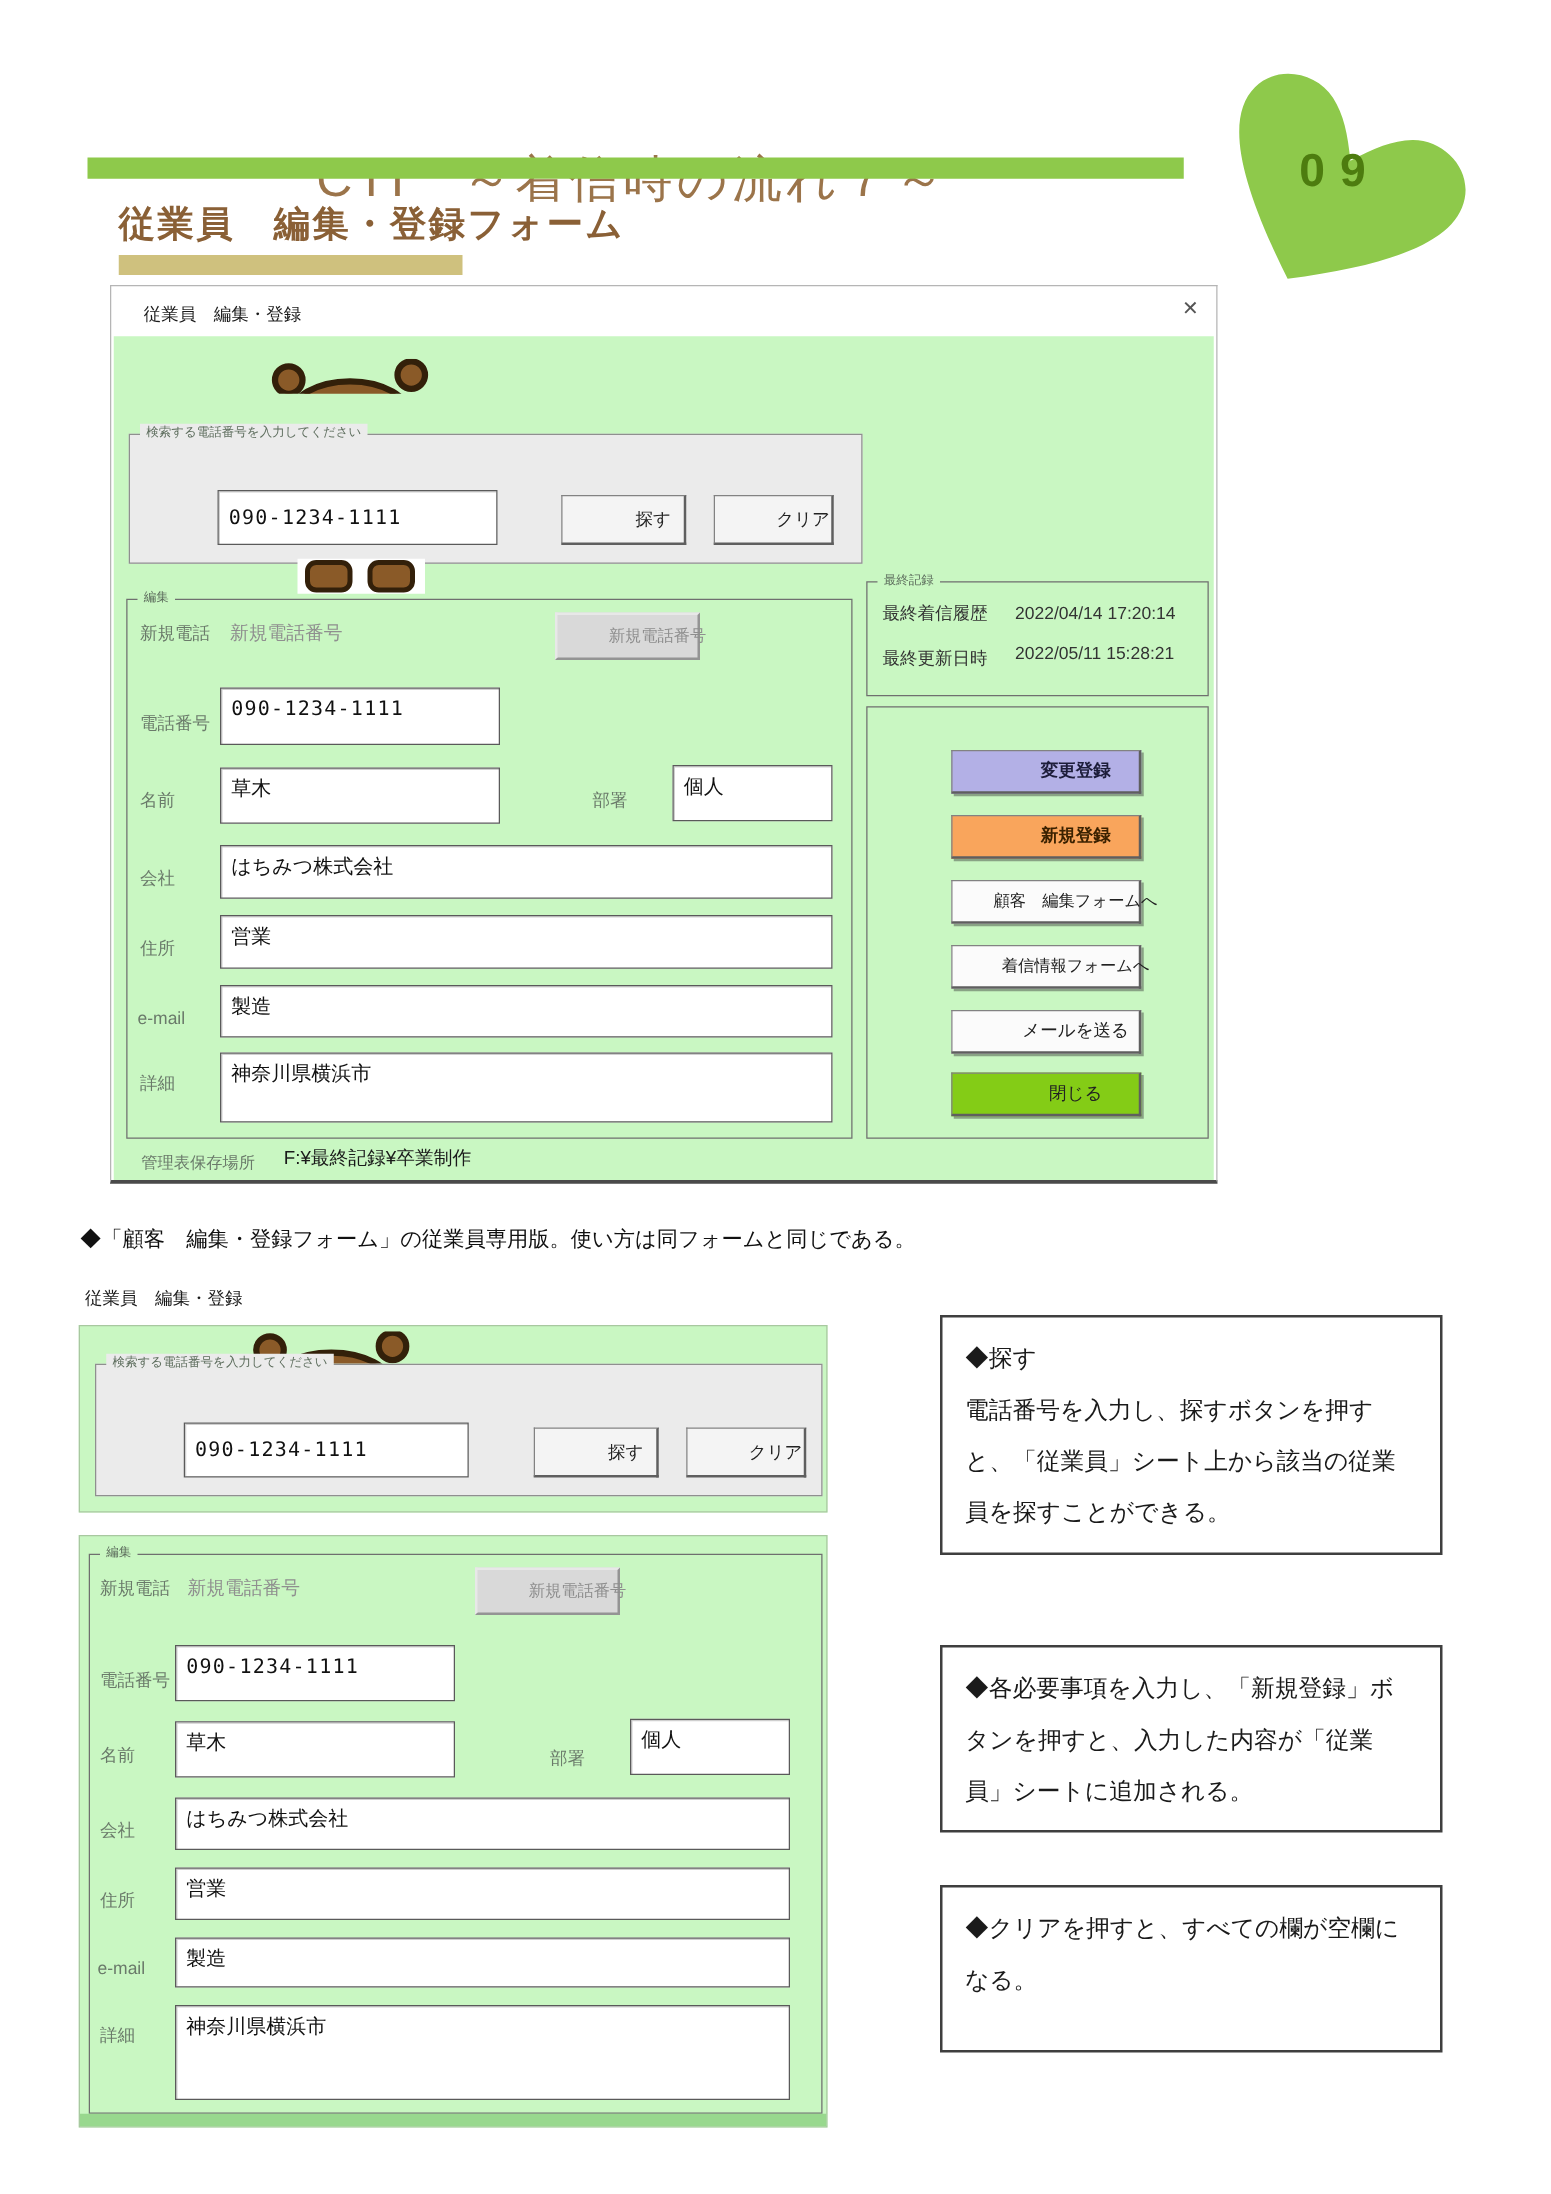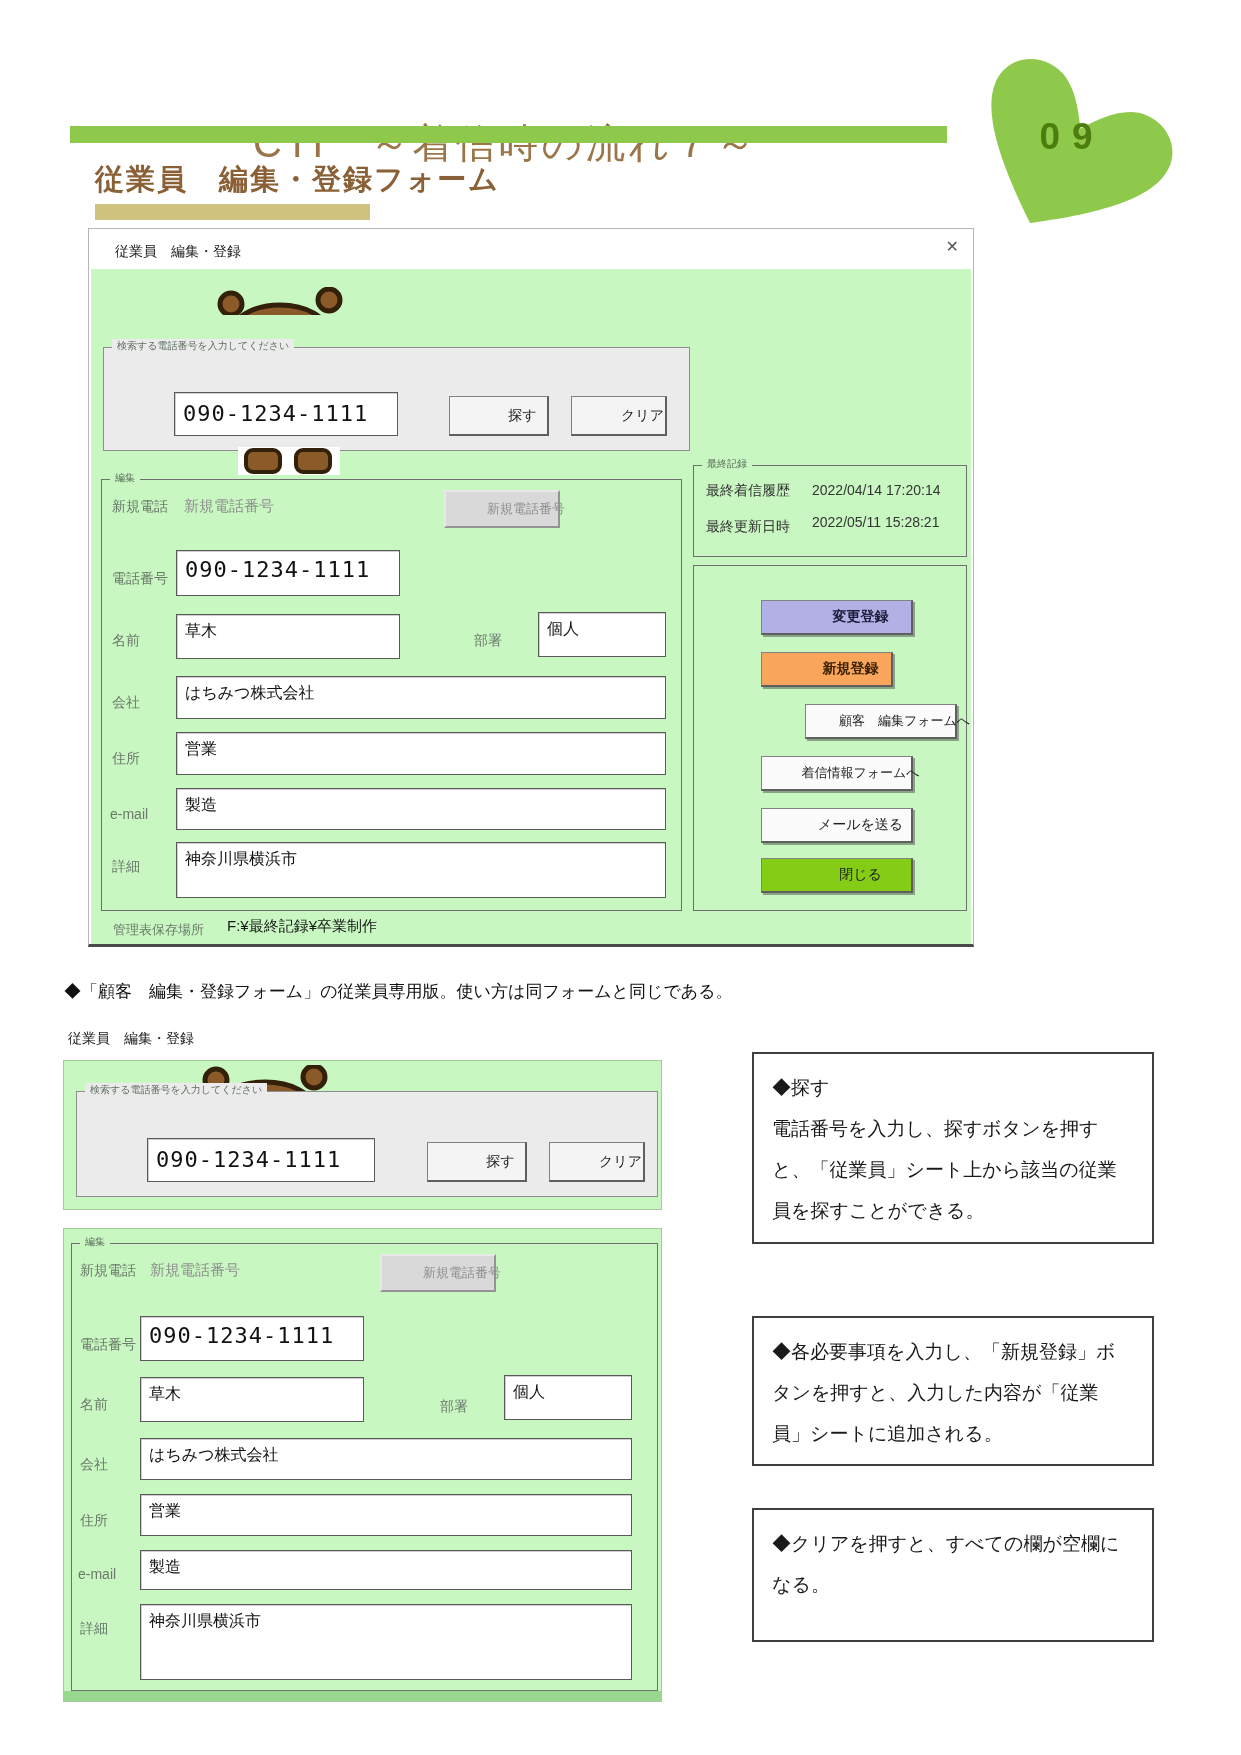--- a/index.html
+++ b/index.html
@@ -28,21 +28,21 @@
               padding:0 5px;white-space:nowrap;}
   .cap-silver{background:#ebebeb;}
   .cap-green{background:#c9f7c2;}
 
   .fld-label{font-size:14px;color:#6a7a6a;white-space:nowrap;}
   .hint-text{font-size:15px;color:#8f8f8f;white-space:nowrap;}
 
   .tbox{background:#fff;border:1px solid #5a5a5a;box-shadow:inset 1px 1px 0 #cfcfcf;
         font-size:16px;color:#111;padding:6px 8px;box-sizing:border-box;
         white-space:nowrap;overflow:hidden;}
-  .phone{font-family:"DejaVu Sans Mono",monospace;font-size:22px;letter-spacing:1px;}
+  .phone{font-family:"DejaVu Sans Mono",monospace;font-size:16px;letter-spacing:1px;}
 
   .btn{background:#f4f4f4;border:1px solid #828282;border-right:2px solid #5f5f5f;
        border-bottom:2px solid #5f5f5f;font-size:14px;color:#222;
        display:flex;align-items:center;justify-content:center;box-sizing:border-box;
        white-space:nowrap;cursor:default;padding-left:48px;}
   .btn-disabled{background:#d9d9d9;color:#8e8e8e;border:2px outset #e8e8e8;font-size:13px;}
   .btn-action{box-shadow:2px 2px 0 rgba(60,60,60,.45);background:#fbfbfb;font-size:14px;}
   .btn-lav{background:#b3b0e6;font-weight:bold;color:#1d1d3a;}
   .btn-org{background:#f9a55c;font-weight:bold;color:#3a2100;}
   .btn-gray{background:#84cc16;}
@@ -139,22 +139,22 @@
     <div class="abs groupbox gb-green" style="left:602px;top:196px;width:272px;height:90px;">
       <span class="gb-caption cap-green">最終記録</span>
       <div class="abs record-label" style="left:12px;top:16px;">最終着信履歴</div>
       <div class="abs record-value" style="left:118px;top:16px;">2022/04/14 17:20:14</div>
       <div class="abs record-label" style="left:12px;top:52px;">最終更新日時</div>
       <div class="abs record-value" style="left:118px;top:48px;">2022/05/11 15:28:21</div>
     </div>
 
     <div class="abs groupbox gb-green" style="left:602px;top:296px;width:272px;height:344px;">
       <div class="abs btn btn-action btn-lav" style="left:67px;top:34px;width:152px;height:35px;">変更登録</div>
-      <div class="abs btn btn-action btn-org" style="left:67px;top:86px;width:132px;height:35px;">新規登録</div>
-      <div class="abs btn btn-action" style="left:67px;top:138px;width:152px;height:35px;font-size:13px;margin-left:44px;">顧客　編集フォームへ</div>
+      <div class="abs btn btn-action btn-org" style="left:67px;top:86px;width:152px;height:35px;">新規登録</div>
+      <div class="abs btn btn-action" style="left:67px;top:138px;width:152px;height:35px;font-size:13px;">顧客　編集フォームへ</div>
       <div class="abs btn btn-action" style="left:67px;top:190px;width:152px;height:35px;font-size:13px;">着信情報フォームへ</div>
       <div class="abs btn btn-action" style="left:67px;top:242px;width:152px;height:35px;">メールを送る</div>
       <div class="abs btn btn-action btn-gray" style="left:67px;top:292px;width:152px;height:35px;">閉じる</div>
     </div>
 
     <div class="abs footer-label" style="left:22px;top:652px;">管理表保存場所</div>
     <div class="abs footer-value" style="left:136px;top:648px;">F:¥最終記録¥卒業制作</div>
   </div>
 </div>
 

